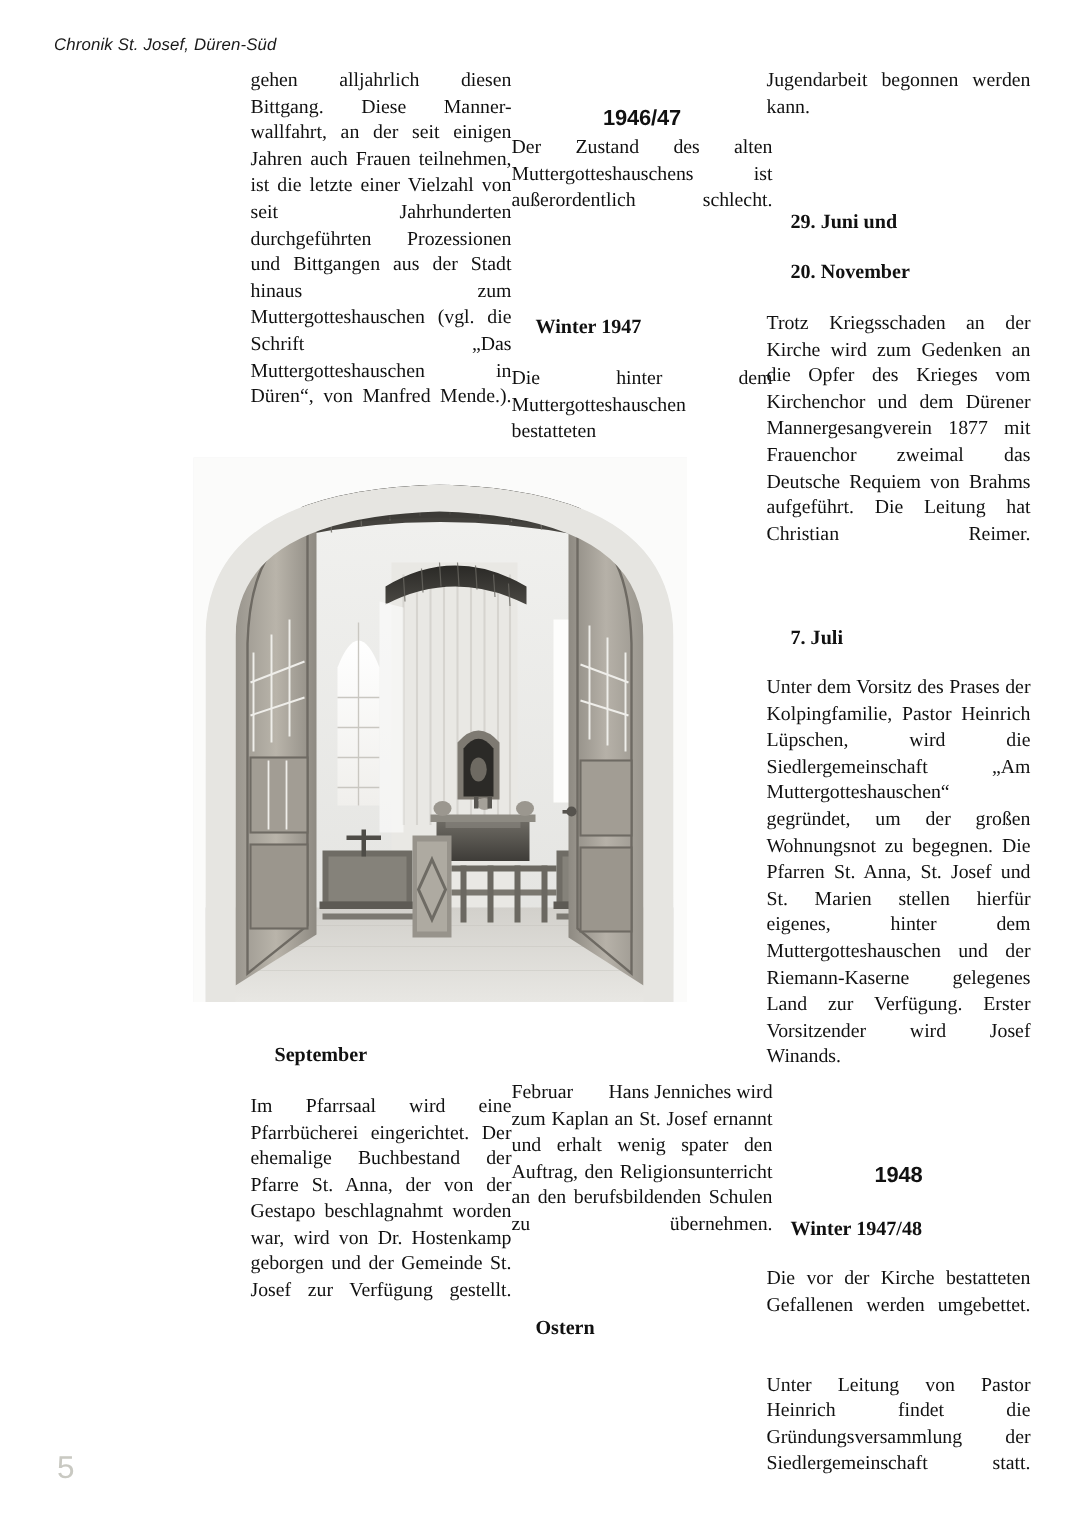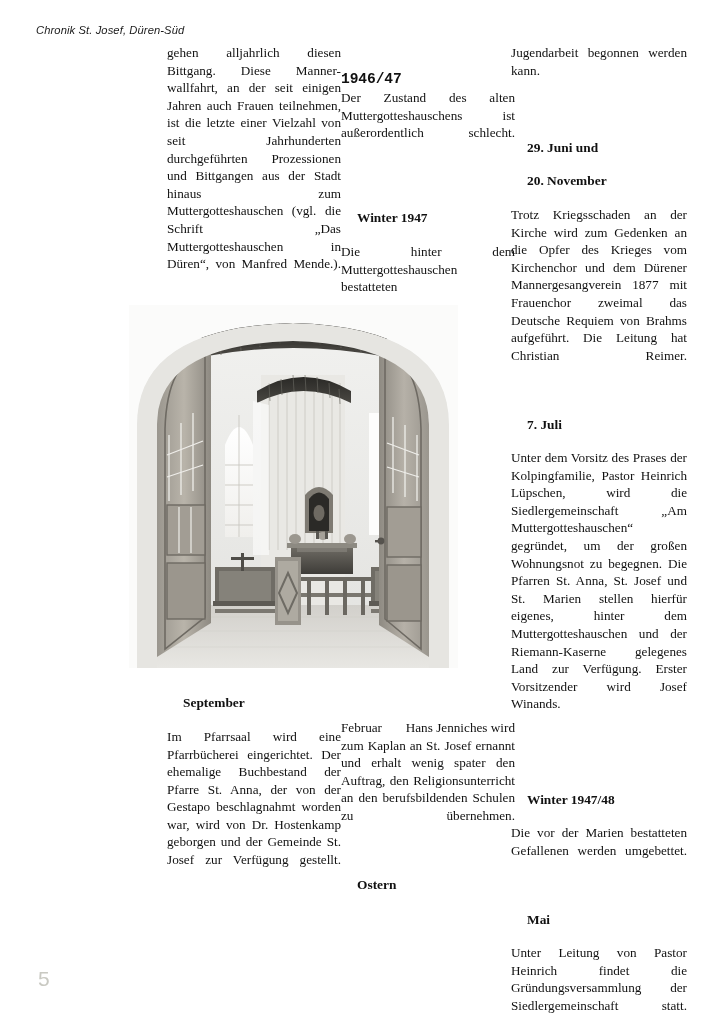--- a/index.html
+++ b/index.html
@@ -76,26 +76,26 @@
   }
 
   .gap-sm { height: 17.6px; }
   .gap-md { height: 26px; }
   .gap-lg { height: 34px; }
   .gap-xl { height: 44px; }
 
   
   h2.year {
     margin: 0;
-    font-family: Liberation Mono, monospace;
+    font-family: Liberation Sans, sans-serif;
     font-size: 14.6px;
     font-weight: bold;
     line-height: 19px;
     letter-spacing: -0.1px;
-    text-align: left;
+    text-align: center;
   }
   h3.date {
     margin: 16px;
     font-family: "Liberation Serif", "DejaVu Serif", serif;
     font-size: 13.4px;
     font-weight: bold;
     line-height: 17.6px;
     text-align: left;
   }
   .runin {
@@ -178,28 +178,28 @@
     <p>Trotz Kriegsschaden an der Kirche wird zum Gedenken an die Opfer des Krieges vom Kirchenchor und dem Dürener Mannergesangverein 1877 mit Frauenchor zweimal das Deutsche Requiem von Brahms aufgeführt. Die Leitung hat Christian Reimer.</p>
 
     <div class="gap-sm"></div>
 
     <h3 class="date">7. Juli</h3>
 
     <p>Unter dem Vorsitz des Prases der Kolpingfamilie, Pastor Heinrich Lüpschen, wird die Siedlergemeinschaft „Am Muttergotteshauschen“ gegründet, um der großen Wohnungsnot zu begegnen. Die Pfarren St. Anna, St. Josef und St. Marien stellen hierfür eigenes, hinter dem Muttergotteshauschen und der Riemann-Kaserne gelegenes Land zur Verfügung. Erster Vorsitzender wird Josef Winands.</p>
 
     <div class="gap-xl"></div>
 
+    <h2 class="year">1948</h2>
 
     <h3 class="date">Winter 1947/48</h3>
 
-    <p>Die vor der Marien bestatteten Gefallenen werden umgebettet.</p>
-
-    <div class="gap-sm"></div>
-
-    <h3 class="date">Mai</h3>
+    <p>Die vor der Kirche bestatteten Gefallenen werden umgebettet.</p>
+
+    <div class="gap-sm"></div>
+
 
     <p>Unter Leitung von Pastor Heinrich findet die Gründungsversammlung der Siedlergemeinschaft statt.</p>
 
     <div class="gap-sm"></div>
 
     <h3 class="date">9. September</h3>
 
     <p>Der Kirchenchor singt bei der 1200-Jahr-Feier der Stadt Düren.</p>
   </div>
 

